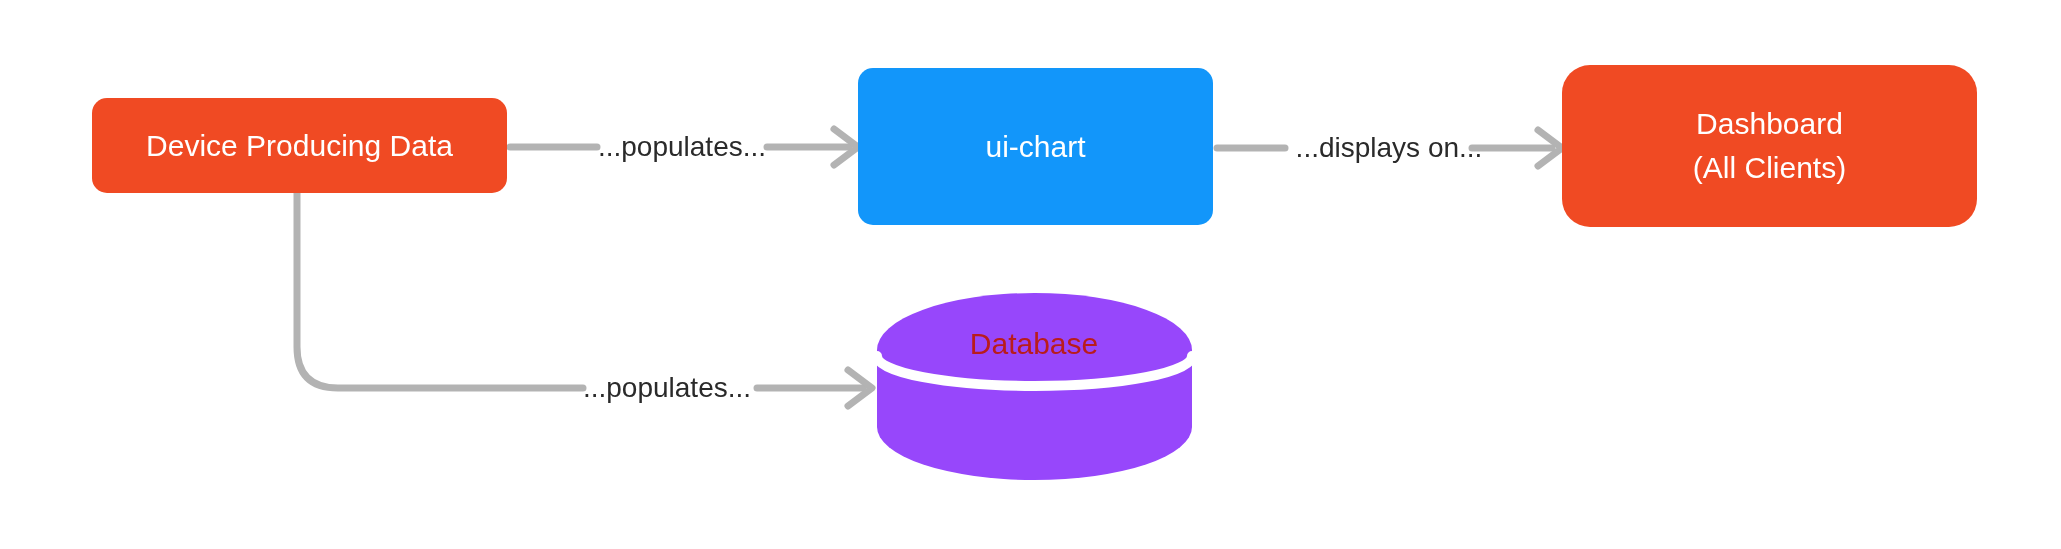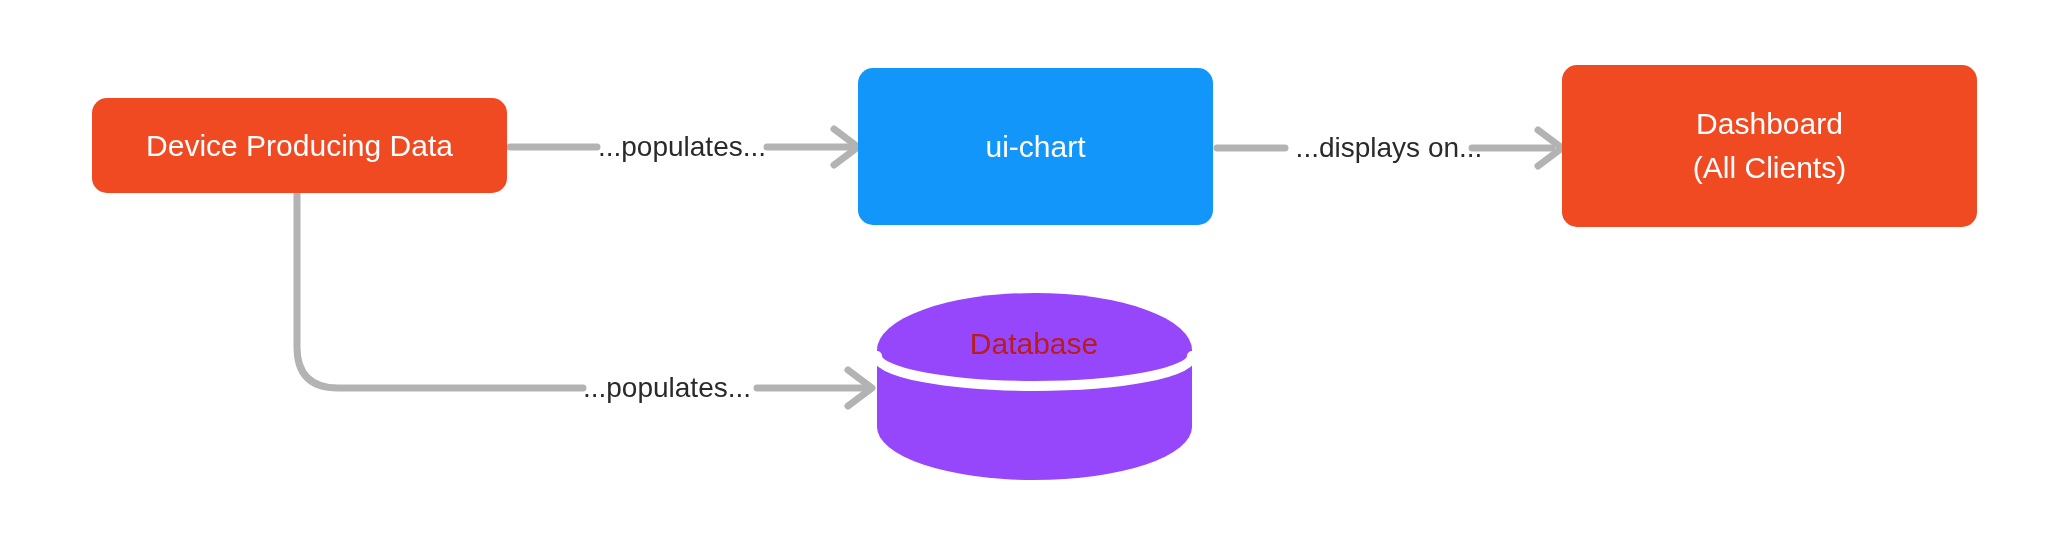--- a/index.html
+++ b/index.html
@@ -85,21 +85,21 @@
   </svg>
 
   <div class="node" style="left: 858px; top: 68px; width: 355px; height: 157px; background: rgb(18, 150, 250);">
     <span style="color: rgb(255, 255, 255);">ui-chart</span>
   </div>
 
   <div class="node" style="left: 92px; top: 98px; width: 415px; height: 95px; background: rgb(240, 74, 35);">
     <span style="color: rgb(255, 255, 255);">Device Producing Data</span>
   </div>
 
-  <div class="node node-dashboard" style="left: 1562px; top: 65px; width: 415px; height: 162px; background: rgb(240, 74, 35);">
+  <div class="node node-dashboard" style="left: 1562px; top: 65px; width: 415px; height: 162px; background: rgb(240, 74, 35); border-radius: 28px;">
     <span style="color: rgb(255, 255, 255);">Dashboard</span>
     <span style="color: rgb(255, 255, 255);">(All Clients)</span>
   </div>
 
   <div class="db-label" style="left: 1034px; top: 344px; color: #b91c1c;">Database</div>
 
   <div class="edge-label" style="left: 682px; top: 147px; color: rgb(42, 42, 42);">...populates...</div>
 
   <div class="edge-label" style="left: 1377px; top: 148px; color: rgb(42, 42, 42); margin-left: 12px;">...displays on...</div>
 

